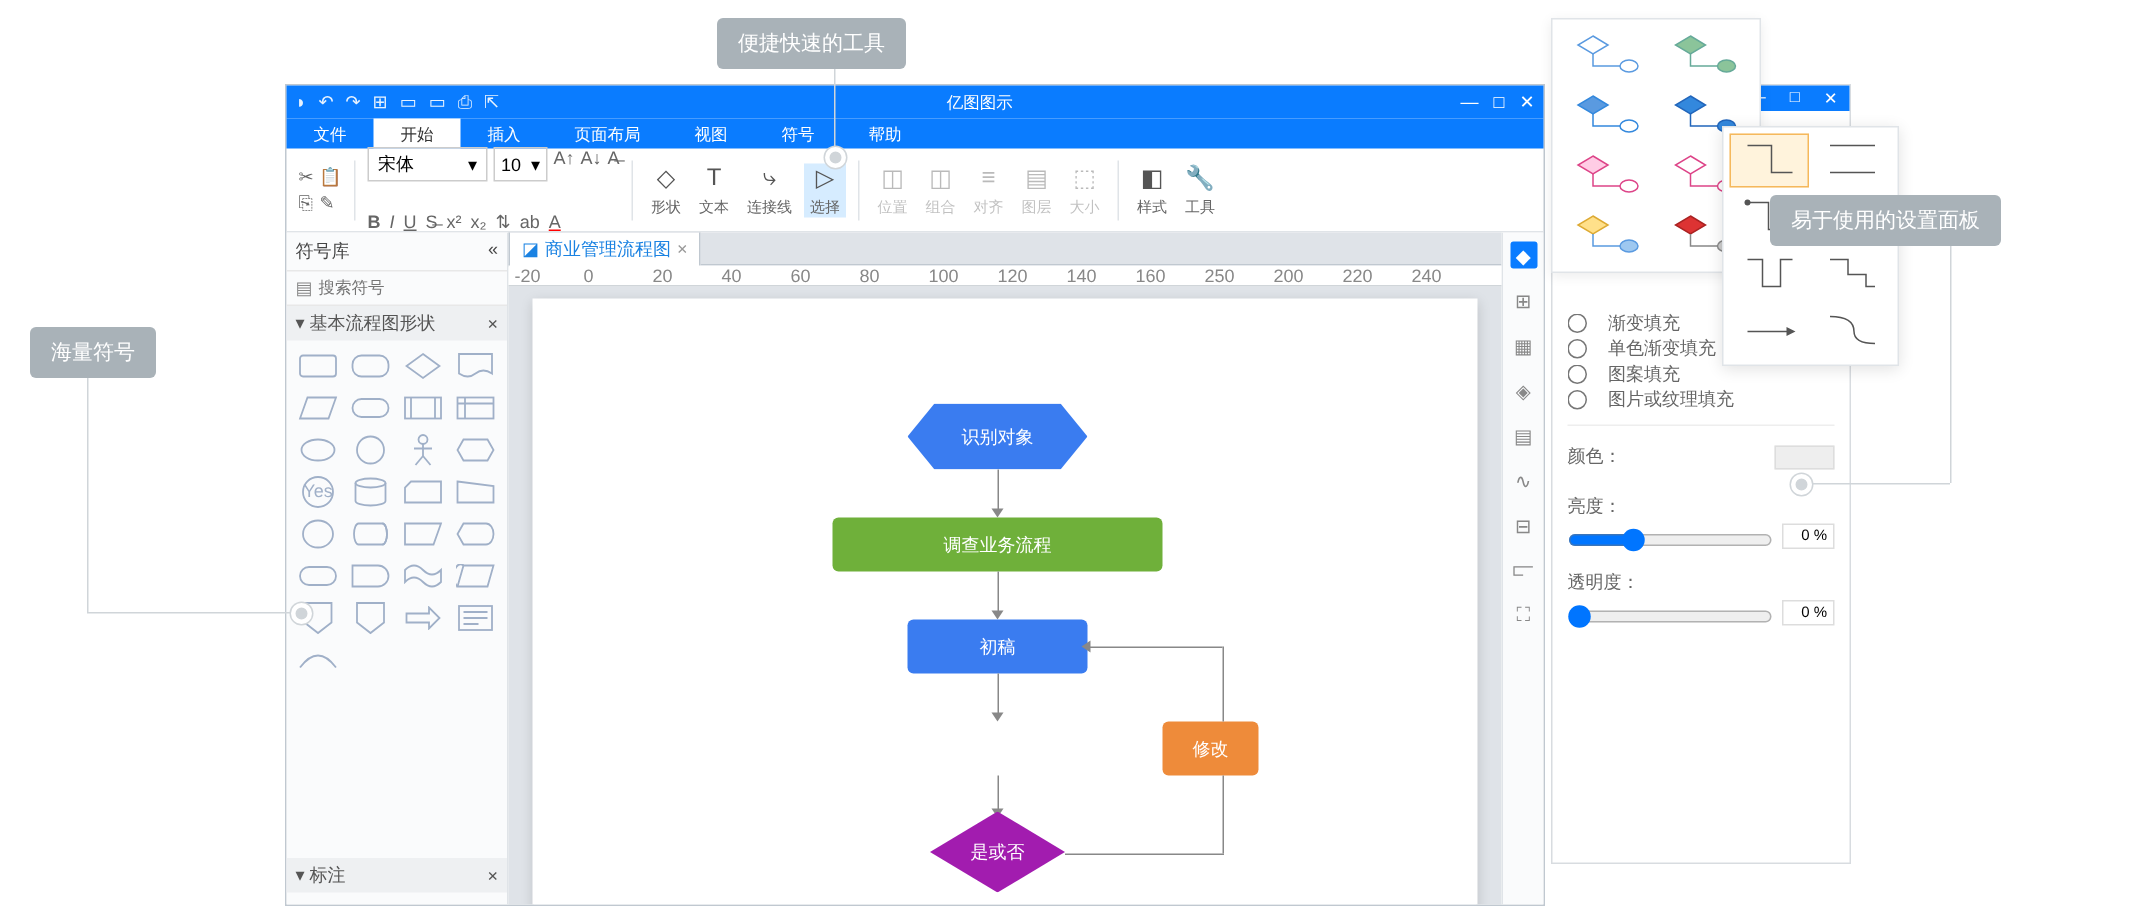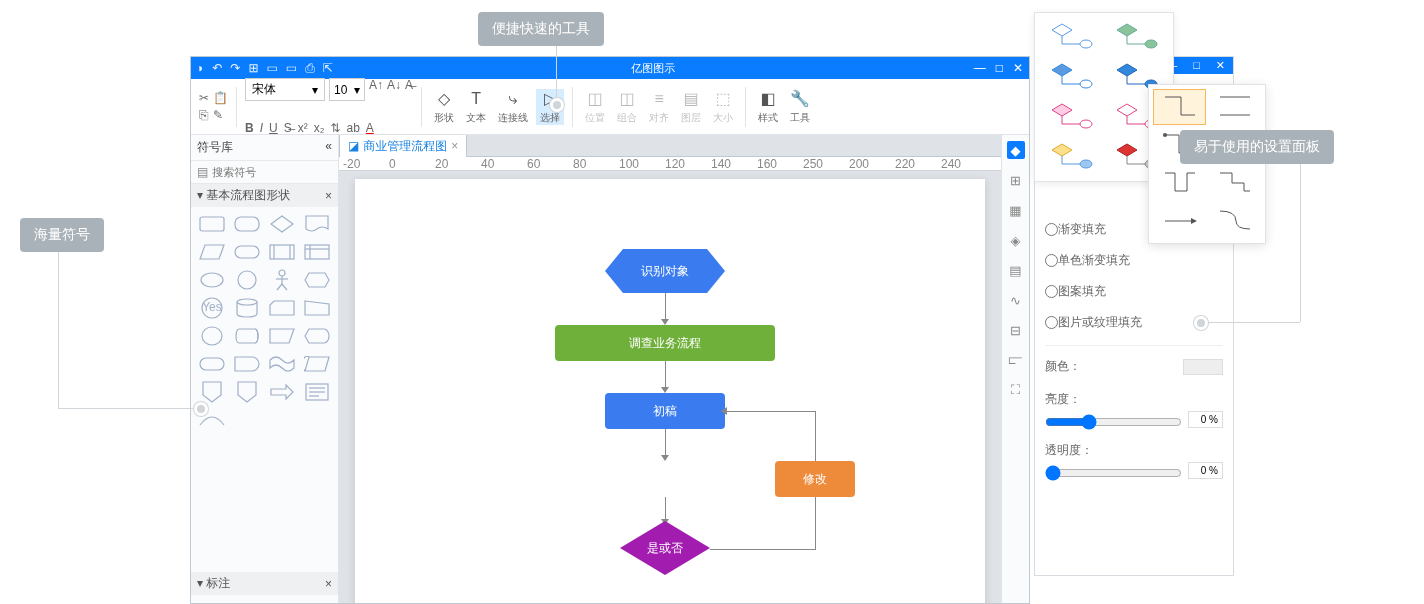--- a/index.html
+++ b/index.html
@@ -47,37 +47,37 @@
 .ruler-h{height:14px;background:#fff;border-bottom:1px solid #d0d5d9;position:relative;font-size:8px;color:#888;display:flex;align-items:center;overflow:hidden}
 .ruler-h span{position:absolute}
 .canvas-wrap{flex:1;position:relative;overflow:hidden}
 .page{position:absolute;left:16px;top:8px;width:630px;height:520px;background:#fff;box-shadow:0 2px 8px rgba(0,0,0,.15)}
 
 .node{position:absolute;color:#fff;font-size:12px;display:flex;align-items:center;justify-content:center;}
 .node.hex{width:120px;height:44px;background:#3a7cf0;clip-path:polygon(15% 0,85% 0,100% 50%,85% 100%,15% 100%,0 50%)}
 .node.rect{border-radius:4px;padding:8px 4px}
 .node.green{background:#6fb03a;width:220px;height:36px}
 .node.blue{background:#3a7cf0;width:120px;height:36px}
-.node.orange{background:#ee8b3a;width:80px;height:36px}
+.node.orange{background:#ee8b3a;width:64px;height:36px}
 .node.diamond{width:90px;height:54px;background:#a21caf;clip-path:polygon(50% 0,100% 50%,50% 100%,0 50%)}
 .conn{position:absolute;background:#888}
 .conn.v{width:1px}
 .conn.h{height:1px}
 .arrow{position:absolute;width:0;height:0}
 .arrow.down{border-left:4px solid transparent;border-right:4px solid transparent;border-top:6px solid #888}
 .arrow.left{border-top:4px solid transparent;border-bottom:4px solid transparent;border-right:6px solid #888}
 
 .right-rail{width:28px;background:#fafbfc;border-left:1px solid #e0e4e8;display:flex;flex-direction:column;align-items:center;padding-top:6px;gap:12px}
 .right-rail .ri{width:18px;height:18px;display:flex;align-items:center;justify-content:center;color:#888;font-size:13px}
 .right-rail .ri.active{color:#fff;background:#0a7cff;border-radius:2px}
 
 .prop-panel{position:absolute;left:1034px;top:56px;width:200px;height:520px;background:#fff;border:1px solid #d8dce0;padding:10px}
 .prop-panel .win-ctrl{position:absolute;top:0;right:0;display:flex;background:#0a7cff}
 .prop-panel .win-ctrl span{color:#fff;padding:2px 8px;font-size:11px}
-.prop-panel .row{display:flex;align-items:center;gap:0;margin:14px 0;font-size:11px;color:#666}
+.prop-panel .row{display:flex;align-items:center;gap:14px;margin:0 0;font-size:11px;color:#666}
 .prop-panel .row input[type=radio]{accent-color:#0a7cff}
 .prop-panel .lbl-row{display:flex;justify-content:space-between;align-items:center;margin-top:12px;font-size:11px;color:#666}
 .prop-panel .swatch{width:40px;height:16px;background:#eee;border:1px solid #ddd}
 .prop-panel .slider{width:100%;margin-top:6px}
 .prop-panel .pct{border:1px solid #ddd;padding:2px 4px;font-size:10px;width:42px;text-align:right;display:inline-block}
 
 .shape-popup{position:absolute;left:1034px;top:12px;width:140px;background:#fff;border:1px solid #e0e4e8;display:grid;grid-template-columns:1fr 1fr;gap:4px;padding:6px;z-index:50;box-shadow:0 2px 8px rgba(0,0,0,.08)}
 .shape-popup .cell{height:36px;display:flex;align-items:center;justify-content:center}
 
 .conn-popup{position:absolute;left:1148px;top:84px;width:118px;background:#fff;border:1px solid #e0e4e8;display:grid;grid-template-columns:1fr 1fr;gap:2px;padding:4px;z-index:51;box-shadow:0 2px 10px rgba(0,0,0,.12)}
@@ -115,20 +115,29 @@
       <span>⇱</span>
     </div>
     <div class="app-title">亿图图示</div>
     <div class="win-btns">
       <span>—</span>
       <span>□</span>
       <span>✕</span>
     </div>
   </div>
 
+  <div class="menubar">
+    <div class="mitem">文件</div>
+    <div class="mitem active">开始</div>
+    <div class="mitem">插入</div>
+    <div class="mitem">页面布局</div>
+    <div class="mitem">视图</div>
+    <div class="mitem">符号</div>
+    <div class="mitem">帮助</div>
+  </div>
 
   <div class="ribbon">
     <div class="stack">
       <span style="color:#666">✂</span>
       <span style="color:#666">⎘</span>
     </div>
     <div class="stack">
       <span style="color:#666">📋</span>
       <span style="color:#666">✎</span>
     </div>

